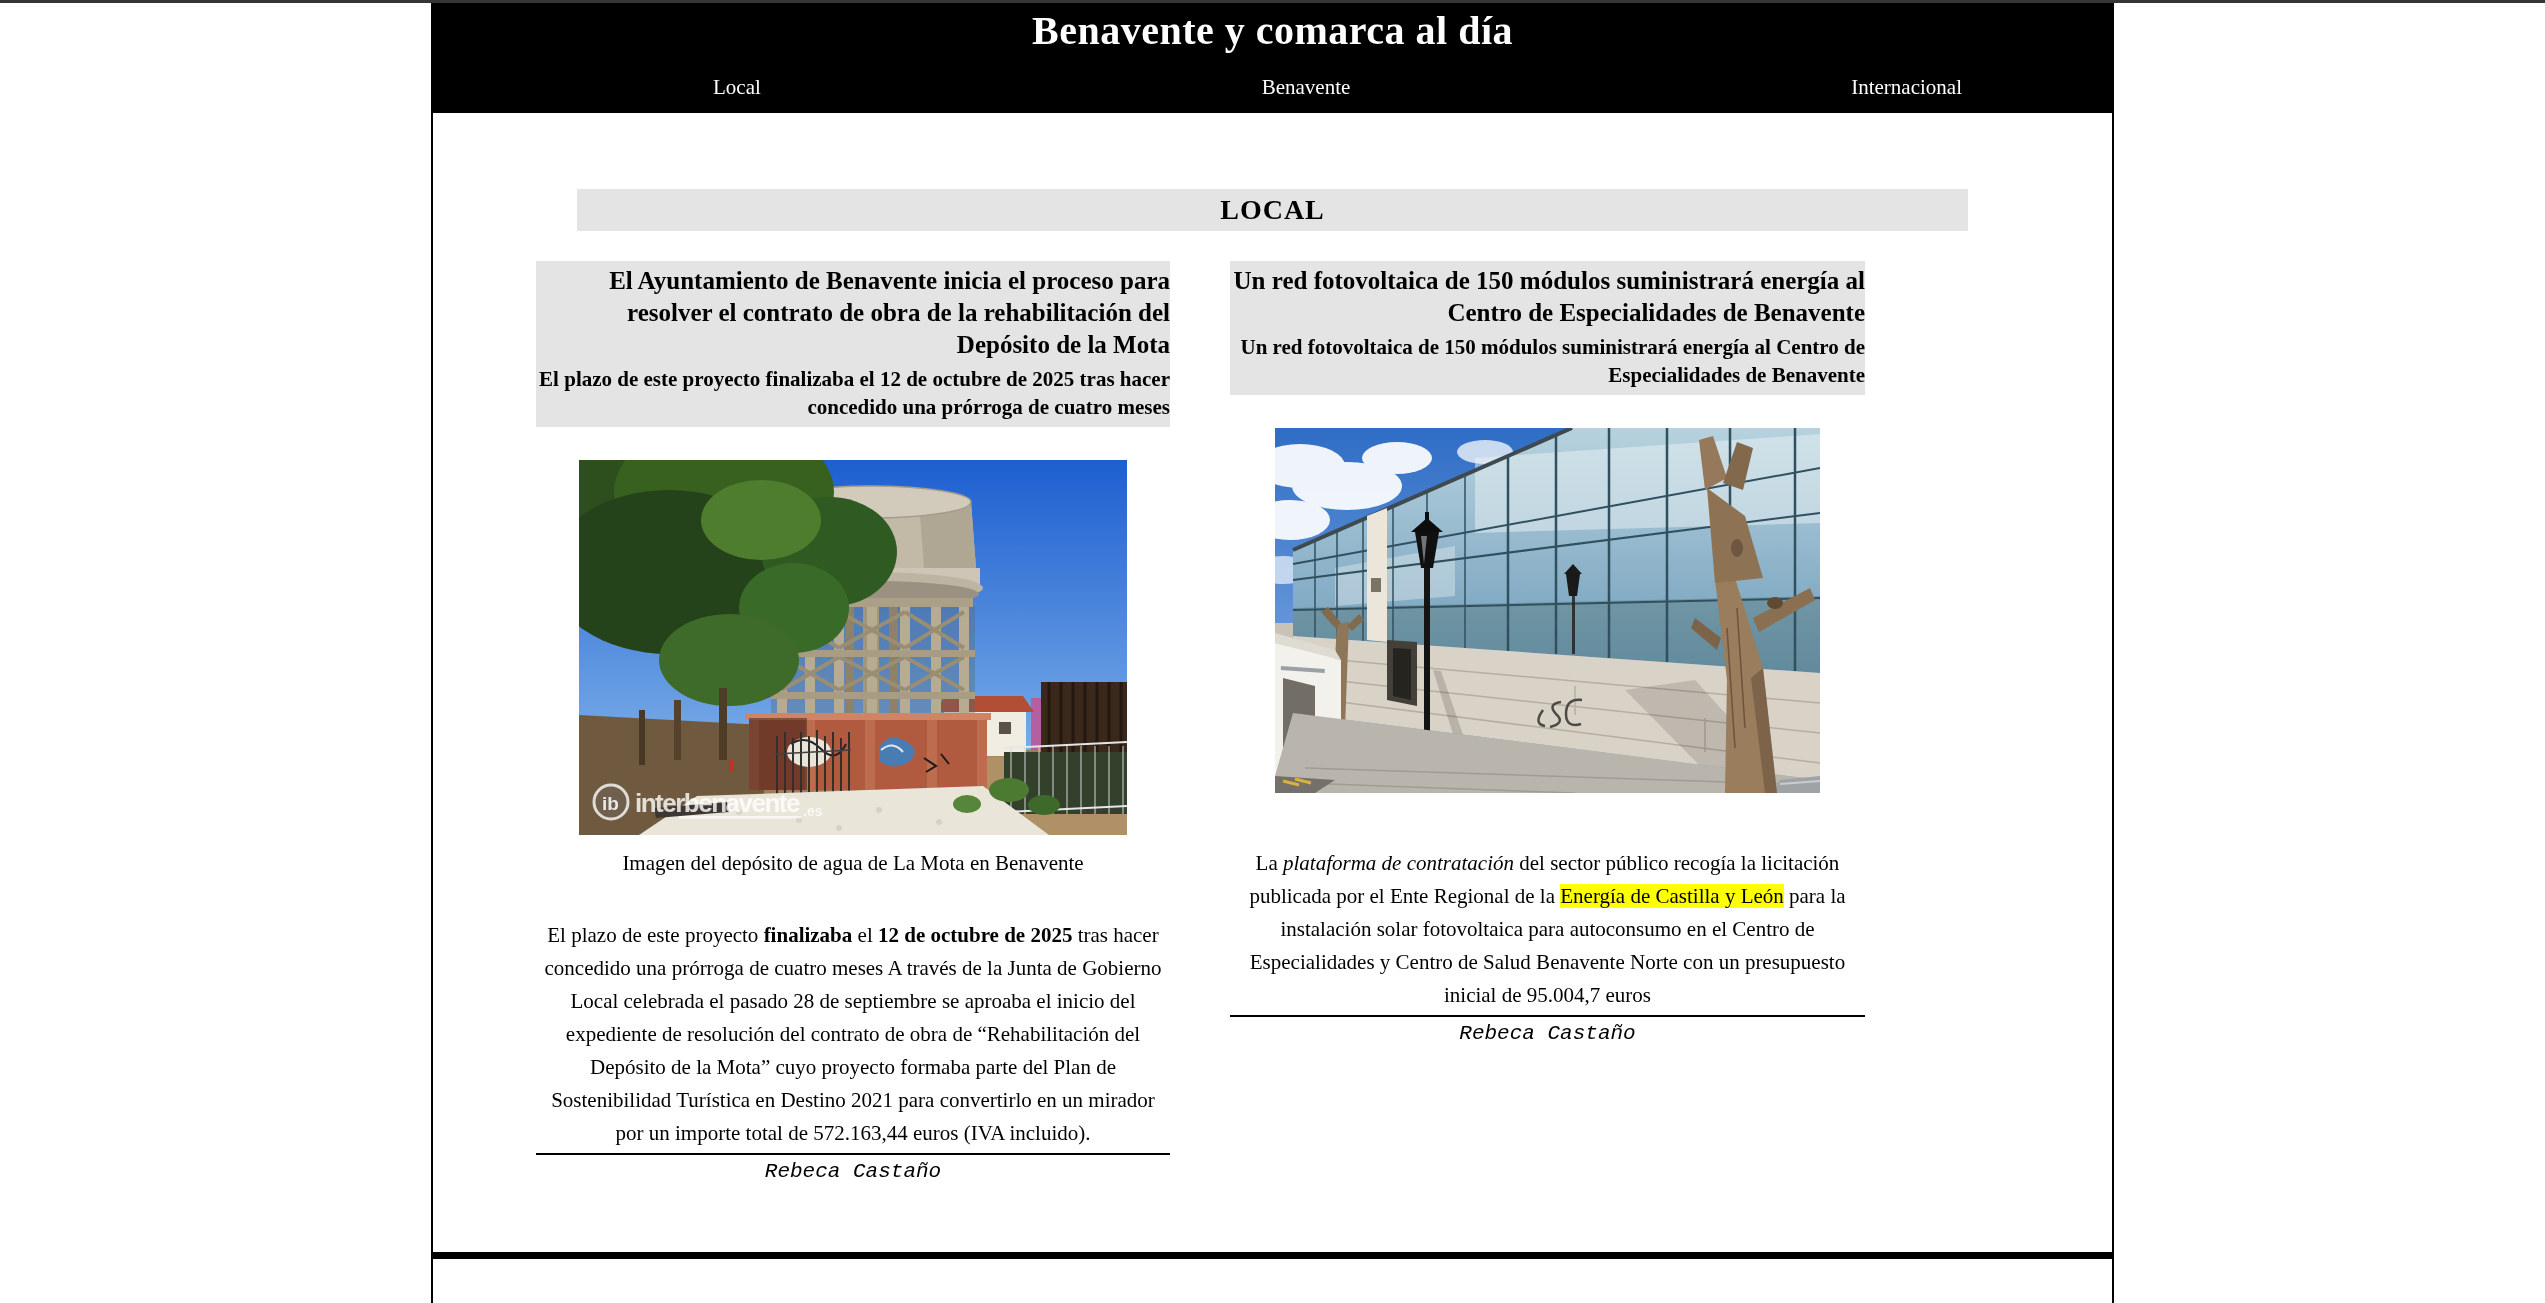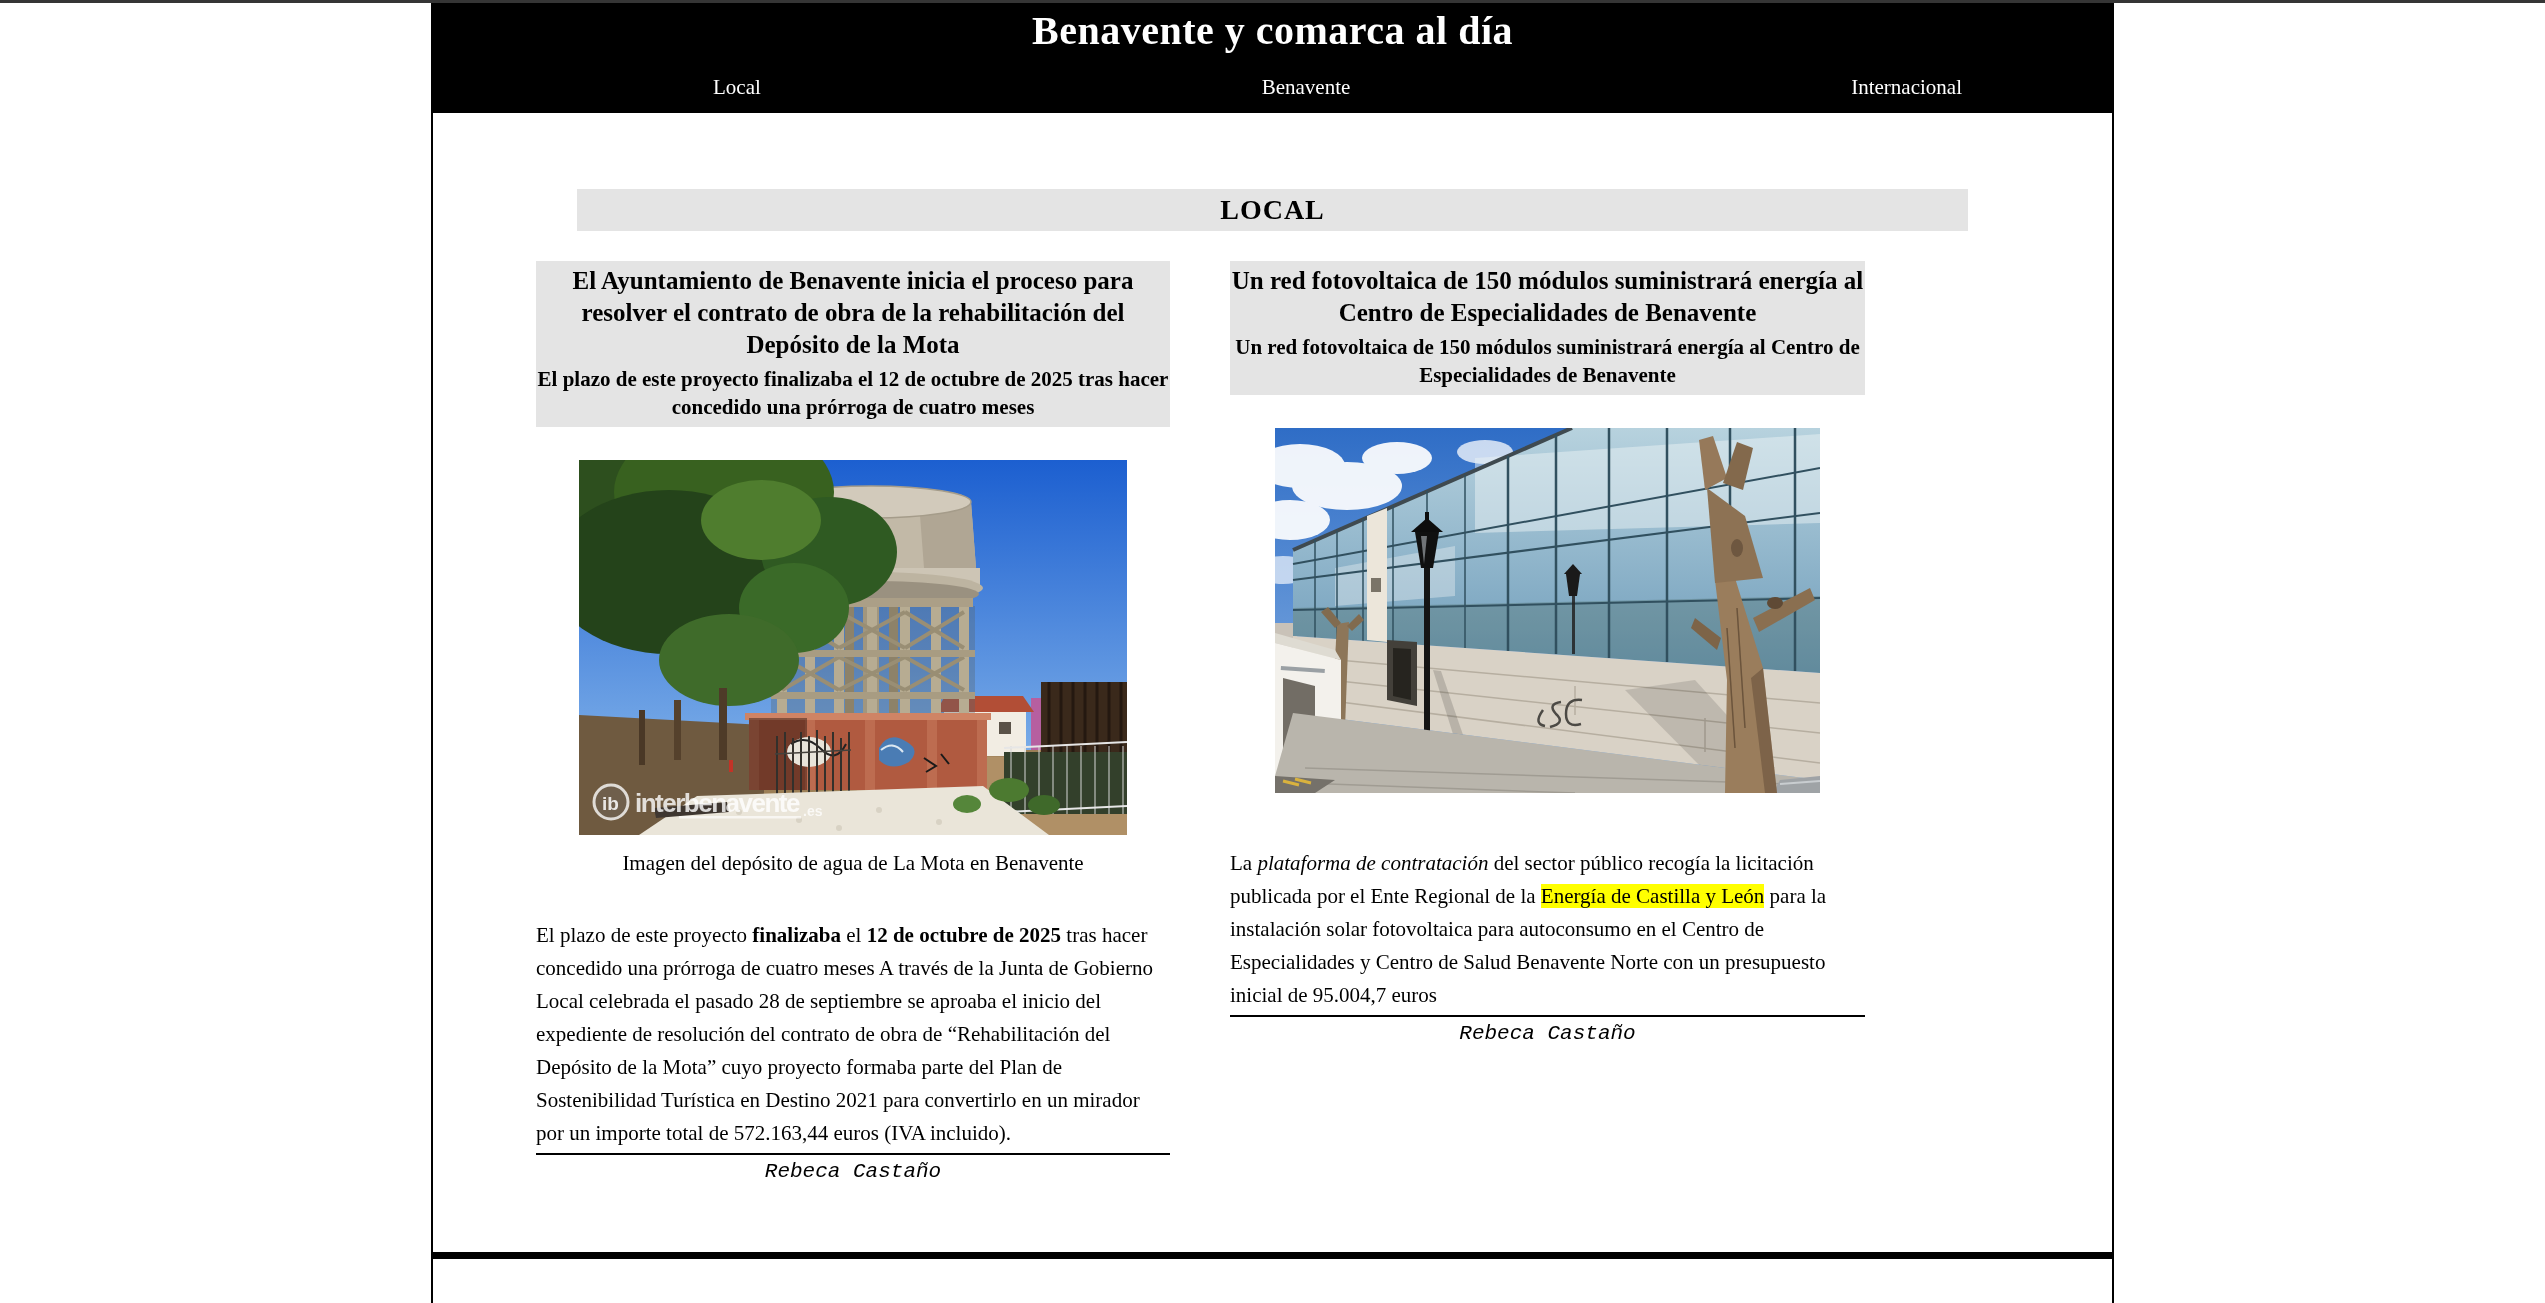--- a/index.html
+++ b/index.html
@@ -28,29 +28,29 @@
   .section-bar {
     width:1391px; height:42px; margin:76px auto 0; background:#e4e4e4;
     display:flex; align-items:center; justify-content:center;
   }
   .section-bar h2 { font-size:28px; font-weight:bold; letter-spacing:1px; }
   
   .articles { display:flex; gap:60px; padding:30px 99px 0 103px; }
   .article { flex:0 0 auto; }
   .article.left  { width:634px; }
   .article.right { width:635px; }
-  .article-head { background:#e4e4e4; text-align:center; padding:4px 0 6px; }
+  .article-head { background:#e4e4e4; text-align:right; padding:4px 0 6px; }
   .article-head h3 { font-size:25px; line-height:32px; font-weight:bold; }
   .article-head h4 { font-size:21px; line-height:28px; font-weight:bold; margin-top:4px; }
   figure { margin-top:33px; text-align:center; }
   .photo { display:inline-block; position:relative; line-height:0;text-decoration:underline; }
   .photo svg { display:block; }
   figcaption { font-size:21px; line-height:24px; margin-top:12px; }
   .body-text {
-    margin-top:44px; font-size:21px; line-height:33px; text-align:left;
+    margin-top:44px; font-size:21px; line-height:33px; text-align:center;
     border-bottom:2px solid #000; padding-bottom:3px;
   }
   .article.right .body-text { margin-top:50px; }
   .body-text .hl { background:#ffff00; }
   .author { text-align:center; font-style:italic; font-size:21px; margin-top:5px;font-family:Liberation Mono, monospace; }
   .section-divider { position:absolute; left:0; right:0; top:1249px; height:7px; background:#000; }
 </style>
 </head>
 <body>
 

